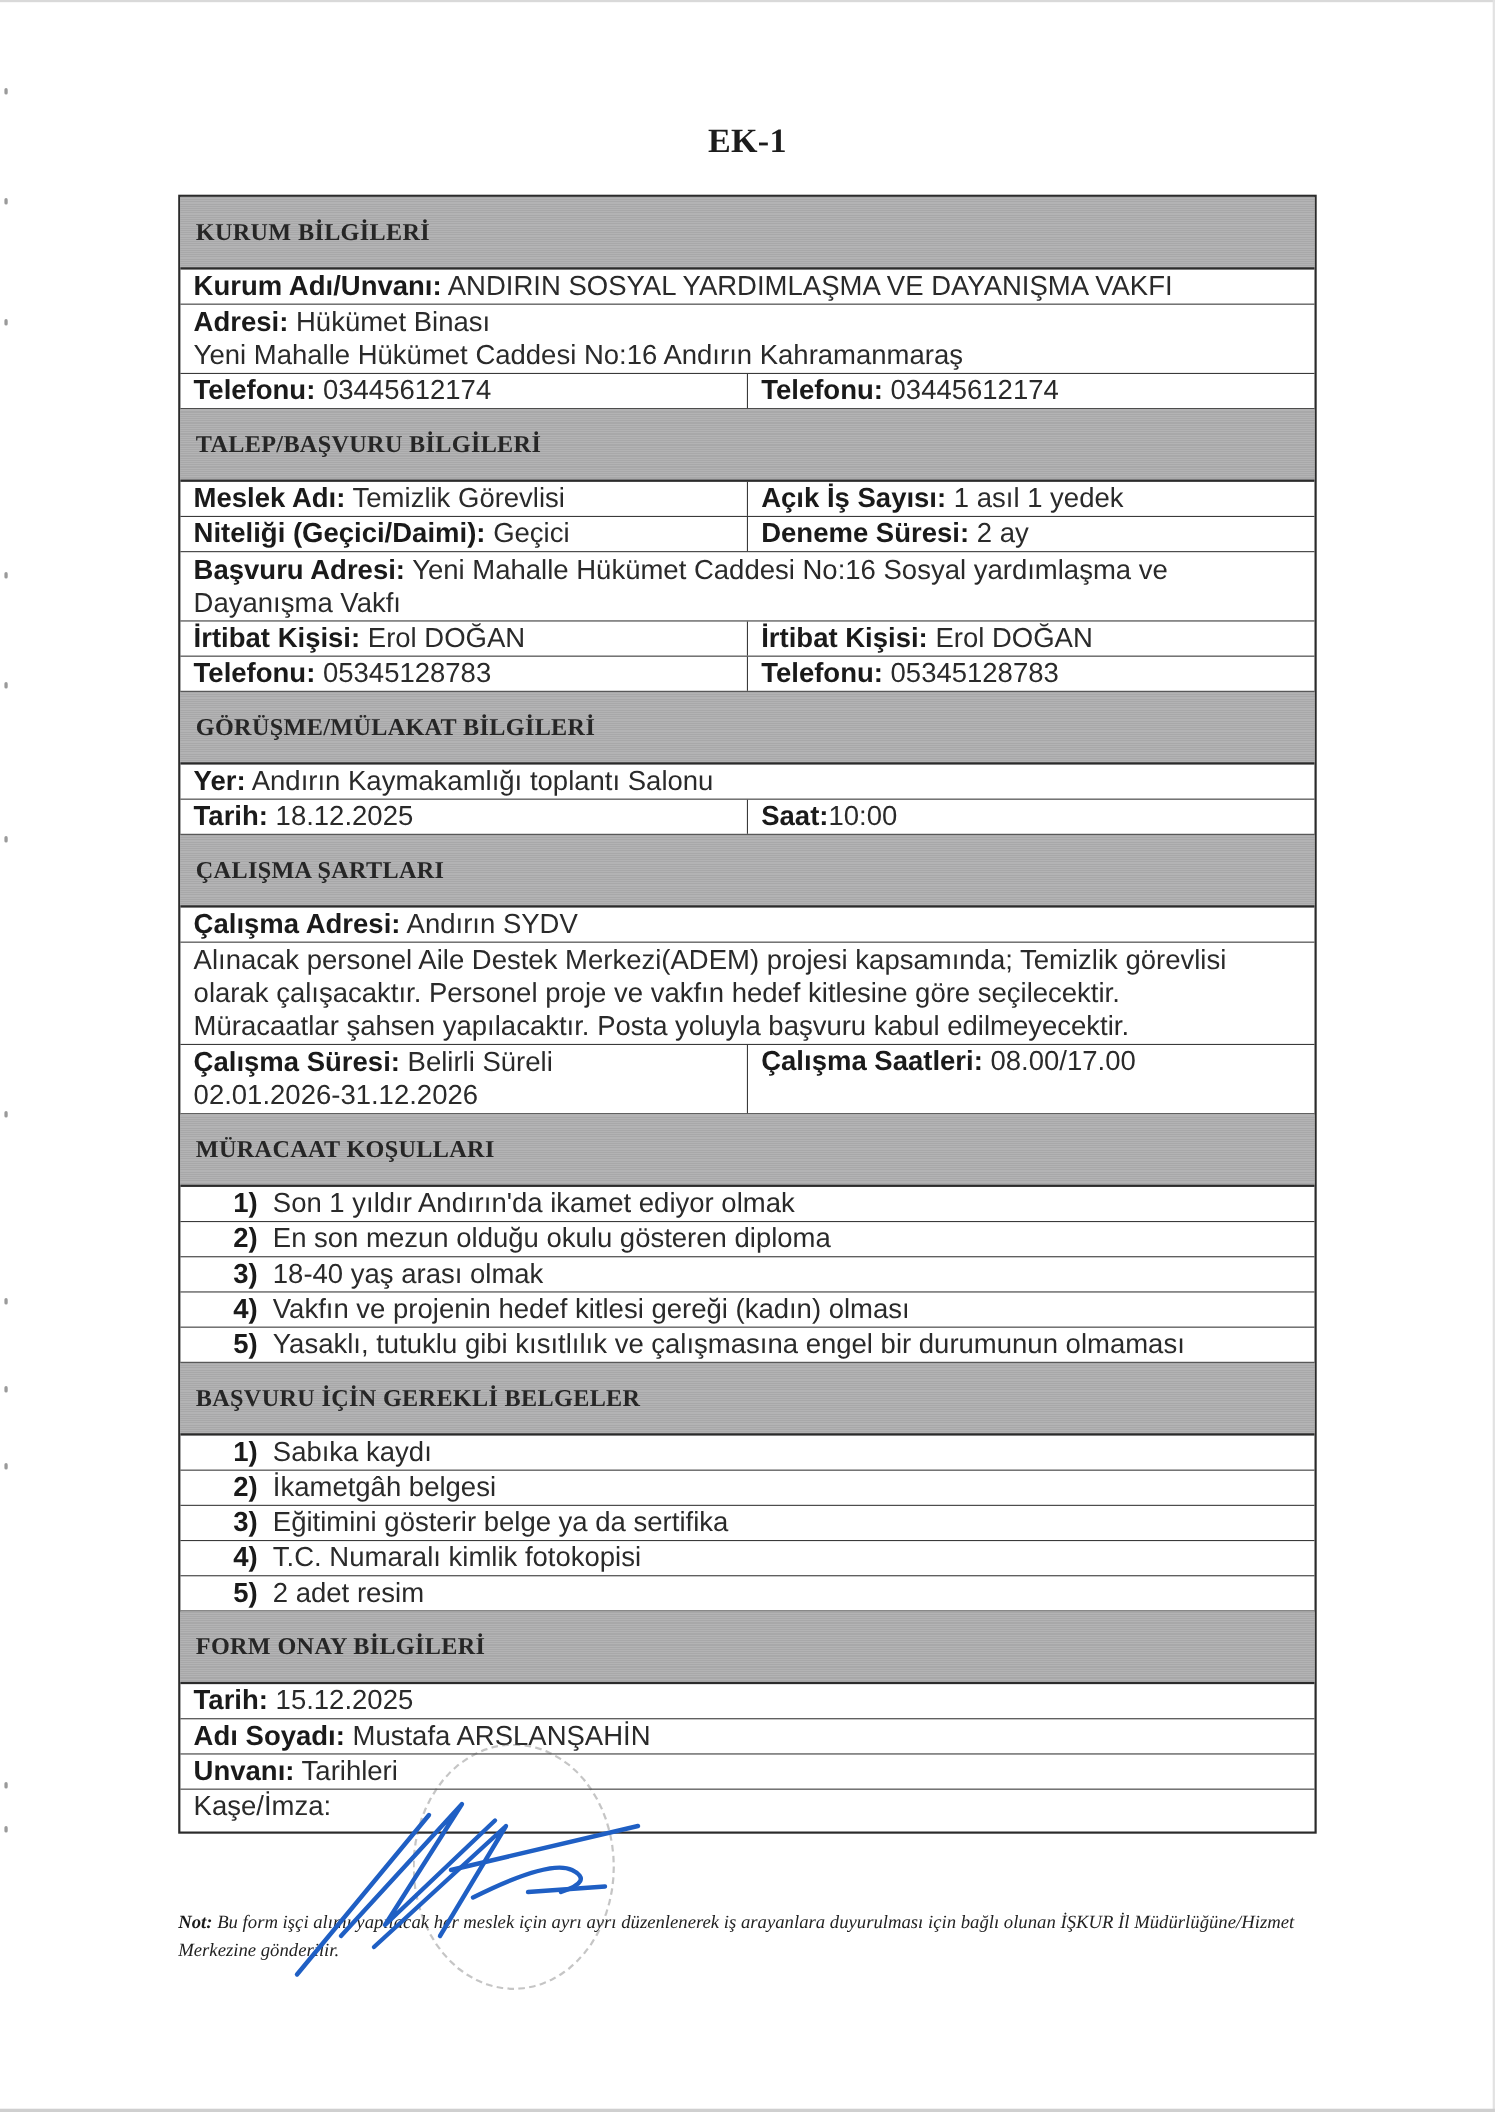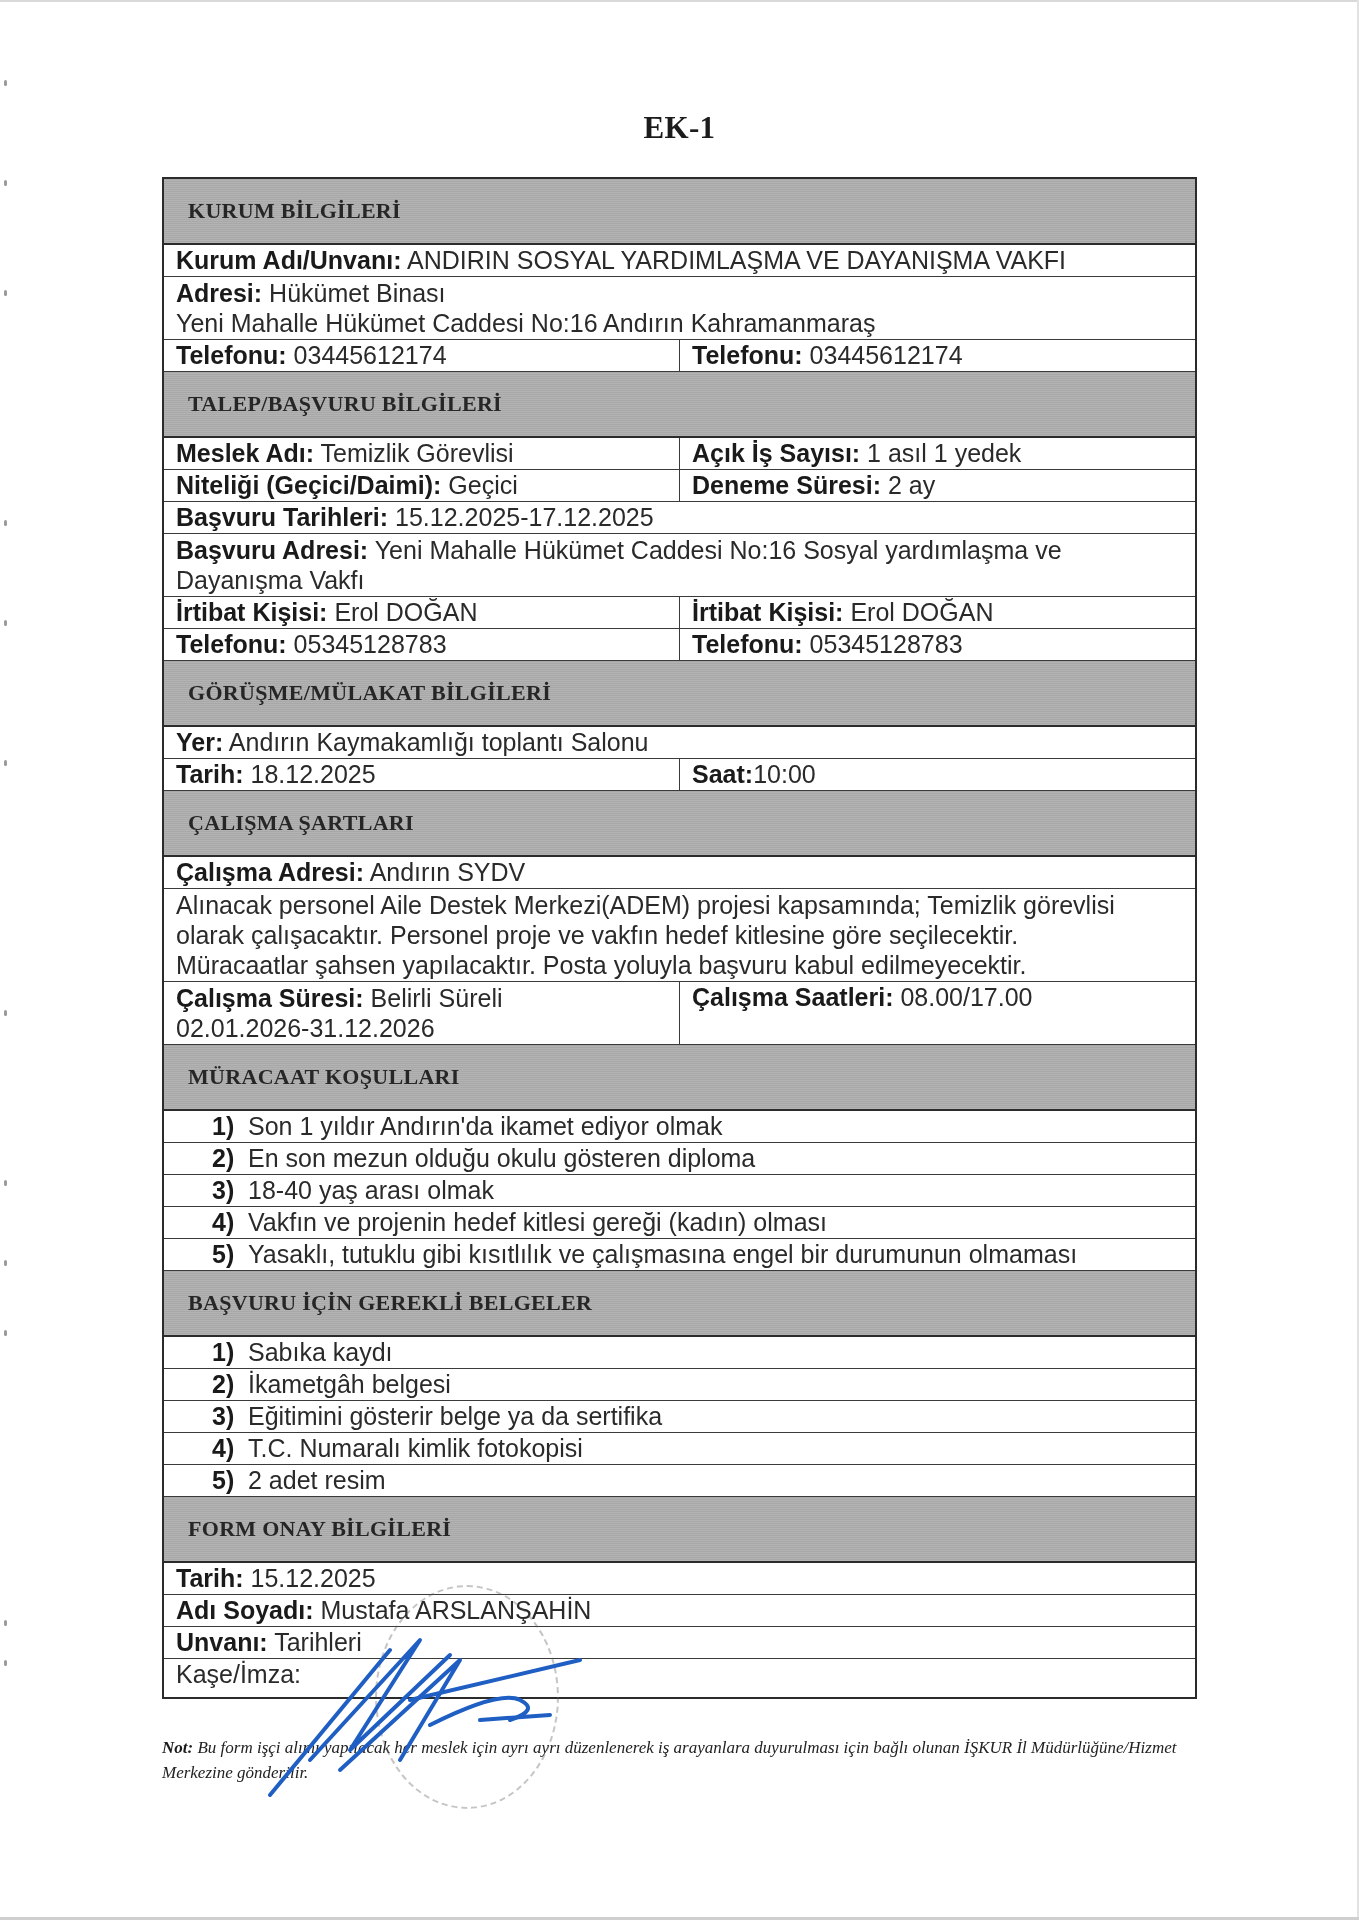--- a/index.html
+++ b/index.html
@@ -25,21 +25,21 @@
     .form {
       position: absolute; left: 162px; top: 177px; width: 1035px;
       border: 2px solid #2b2b2b;
       box-sizing: border-box;
     }
     .section-head {
       background: #adadae;
       background-image: repeating-linear-gradient(0deg, rgba(255,255,255,0.08) 0 1px, rgba(0,0,0,0.03) 1px 2px);
       height: 64px;
       display: flex; align-items: center;
-      padding-left: 24px;
+      padding-left: 14px;
       border-bottom: 2px solid #2b2b2b;
       font-family: "Liberation Serif", "DejaVu Serif", serif;
       font-weight: bold; font-size: 22px; color: #262626;
       letter-spacing: 0.3px;
       text-align: right;
     }
     .row {
       display: flex;
       border-bottom: 1.5px solid #3a3a3a;
       min-height: 31px;
@@ -147,26 +147,20 @@
     <div class="cell left">
       <span class="lbl">Niteliği (Geçici/Daimi):</span>
       <span class="val">Geçici</span>
     </div>
     <div class="cell right">
       <span class="lbl">Deneme Süresi:</span>
       <span class="val">2 ay</span>
     </div>
   </div>
   <div class="row">
-    <div class="cell full">
-      <span class="lbl">Başvuru Tarihleri:</span>
-      <span class="val">15.12.2025-17.12.2025</span>
-    </div>
-  </div>
-  <div class="row">
     <div class="cell full multi">
       <span class="lbl">Başvuru Adresi:</span>
       <span class="val">Yeni Mahalle Hükümet Caddesi  No:16 Sosyal yardımlaşma ve Dayanışma Vakfı</span>
     </div>
   </div>
   <div class="row">
     <div class="cell left">
       <span class="lbl">İrtibat Kişisi:</span>
       <span class="val">Erol DOĞAN</span>
     </div>

